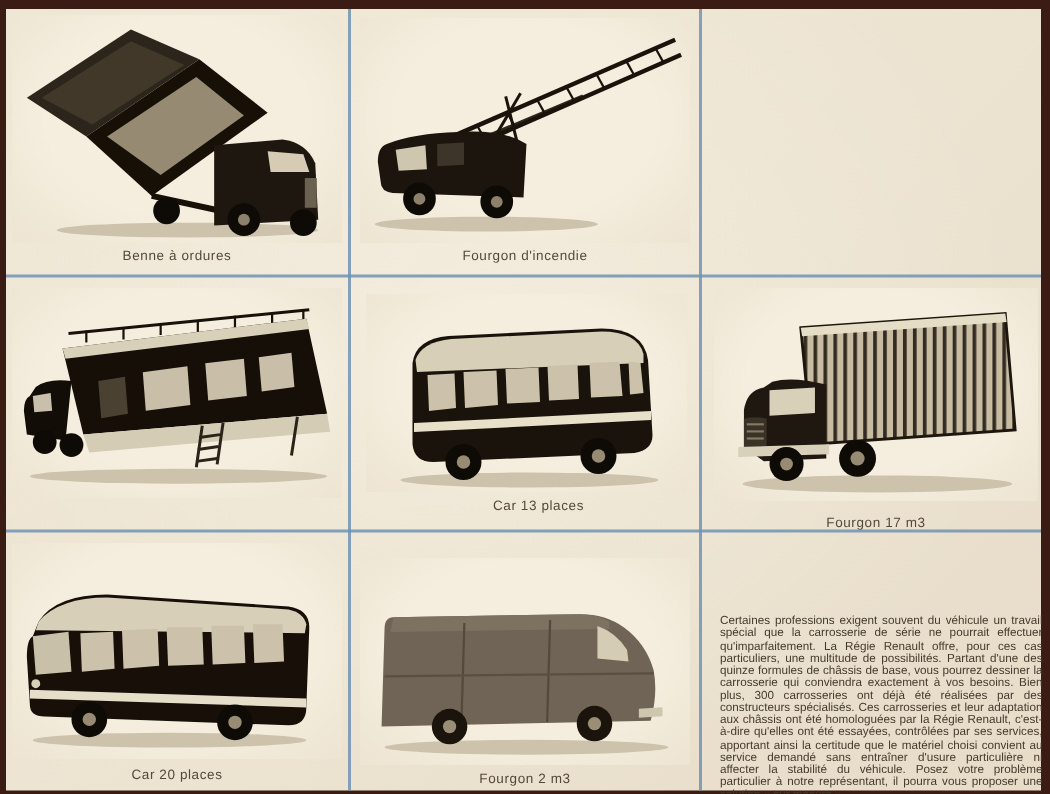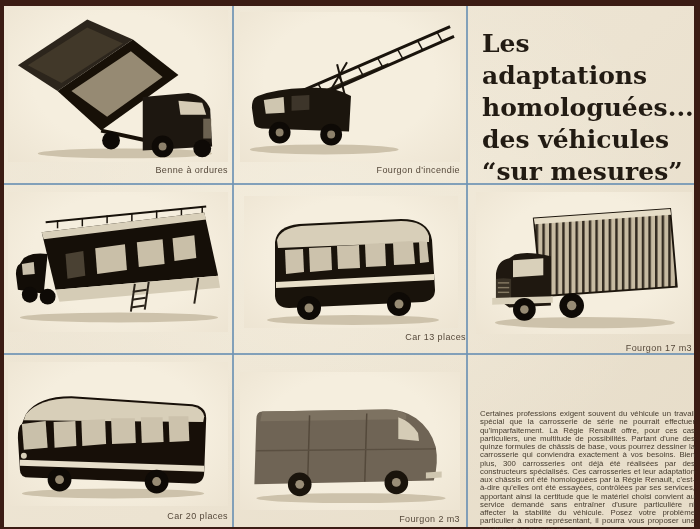--- a/index.html
+++ b/index.html
@@ -16,21 +16,21 @@
   }
   .rule-h{position:absolute;left:0;right:0;height:2px;background:#6e93b4;opacity:.85;}
   .rule-v{position:absolute;width:2px;background:#6e93b4;opacity:.85;}
   .photo{
     position:absolute;
     background:radial-gradient(ellipse at 50% 45%, #f5eede 55%, #ede4d2 100%);
   }
   .photo svg{width:100%;height:100%;display:block;}
   .caption{
     position:absolute;font-size:9px;letter-spacing:.4px;color:#56493b;
-    text-align:right;white-space:nowrap;
+    text-align:center;white-space:nowrap;
   }
   .title{
     position:absolute;left:478px;top:22px;width:215px;
     font-family:"DejaVu Serif", serif;font-weight:bold;
     font-size:25px;line-height:32px;color:#221b13;
   }
   .bodytext{
     position:absolute;left:476px;top:376px;width:215px;
     font-size:7.8px;line-height:8.25px;color:#453b2e;
     text-align:justify;
@@ -88,27 +88,20 @@
       <polygon points="24,88 44,85 45,101 26,102" fill="#cfc6b0"></polygon>
       <polygon points="52,84 70,83 70,98 52,99" fill="#3d352a"></polygon>
       <circle cx="40" cy="121" r="11" fill="#0e0a06"></circle>
         <circle cx="40" cy="121" r="4" fill="#8d816b"></circle>
       <circle cx="92" cy="123" r="11" fill="#0e0a06"></circle>
         <circle cx="92" cy="123" r="4" fill="#8d816b"></circle>
     </svg>
   </div>
   <div class="caption" style="left:236px;top:159px;width:220px">Fourgon d'incendie</div>
 
-  <div class="title">
-    <div>Les</div>
-    <div>adaptations</div>
-    <div>homologuées...</div>
-    <div>des véhicules</div>
-    <div>“sur mesures”</div>
-  </div>
 
   <div class="photo" style="left:4px;top:186px;width:220px;height:140px">
     <svg viewBox="0 0 222 140">
       <ellipse cx="112" cy="126" rx="100" ry="5" fill="#cdc2ab"></ellipse>
       <line x1="38" y1="30" x2="200" y2="14" stroke="#17110a" stroke-width="2"></line>
       <g stroke="#17110a" stroke-width="1.5">
         <line x1="50" y1="36" x2="50" y2="28"></line>
           <line x1="75" y1="34" x2="75" y2="26"></line>
         <line x1="100" y1="31" x2="100" y2="23"></line>
           <line x1="125" y1="29" x2="125" y2="21"></line>

